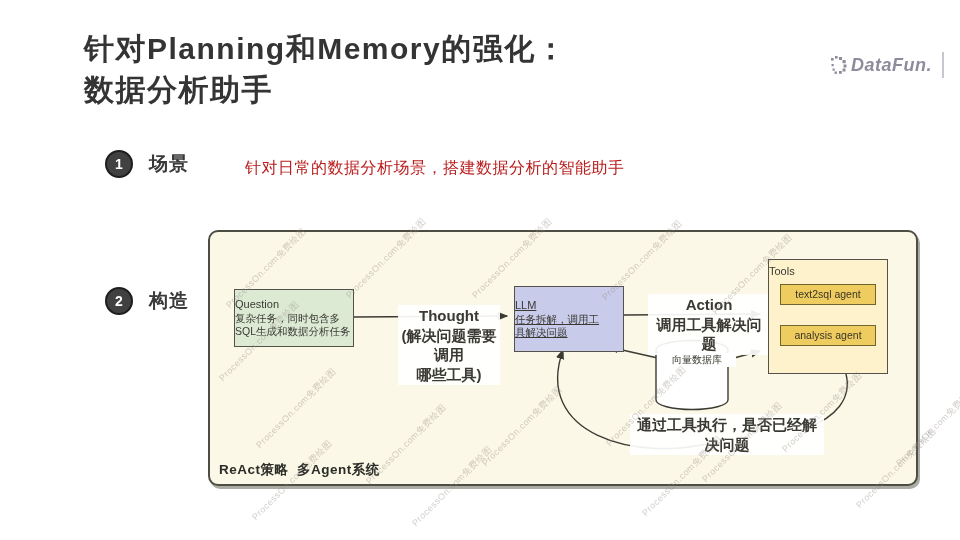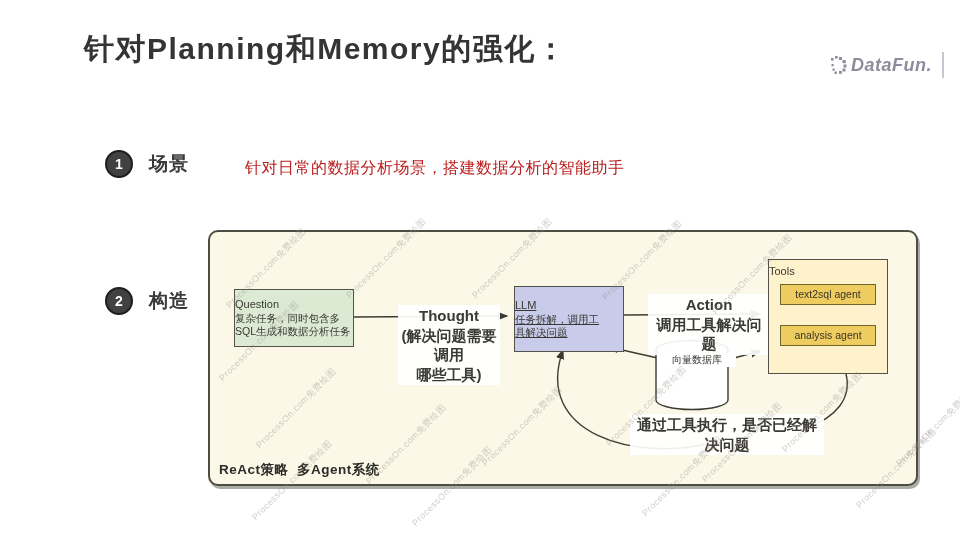--- a/index.html
+++ b/index.html
@@ -115,20 +115,21 @@
     font-size: 9px; color: rgba(148,139,132,0.42);
     transform: rotate(-45deg); white-space: nowrap;
     letter-spacing: 0.5px;
   }
 </style>
 </head>
 <body>
 
 <div class="title-block">
   <div class="title-line">针对Planning和Memory的强化：</div>
+  <div class="title-line">数据分析助手</div>
 </div>
 
 <div class="logo-area">
   <div class="datafun">
     <svg width="18" height="20" viewBox="0 0 18 20">
       <g fill="#8f8b9d">
         <rect x="1" y="3" width="2.6" height="2.6"></rect>
           <rect x="5" y="1" width="2.6" height="2.6"></rect>
         <rect x="9" y="2" width="3" height="3"></rect>
           <rect x="12.5" y="5" width="3.2" height="3.2"></rect>

